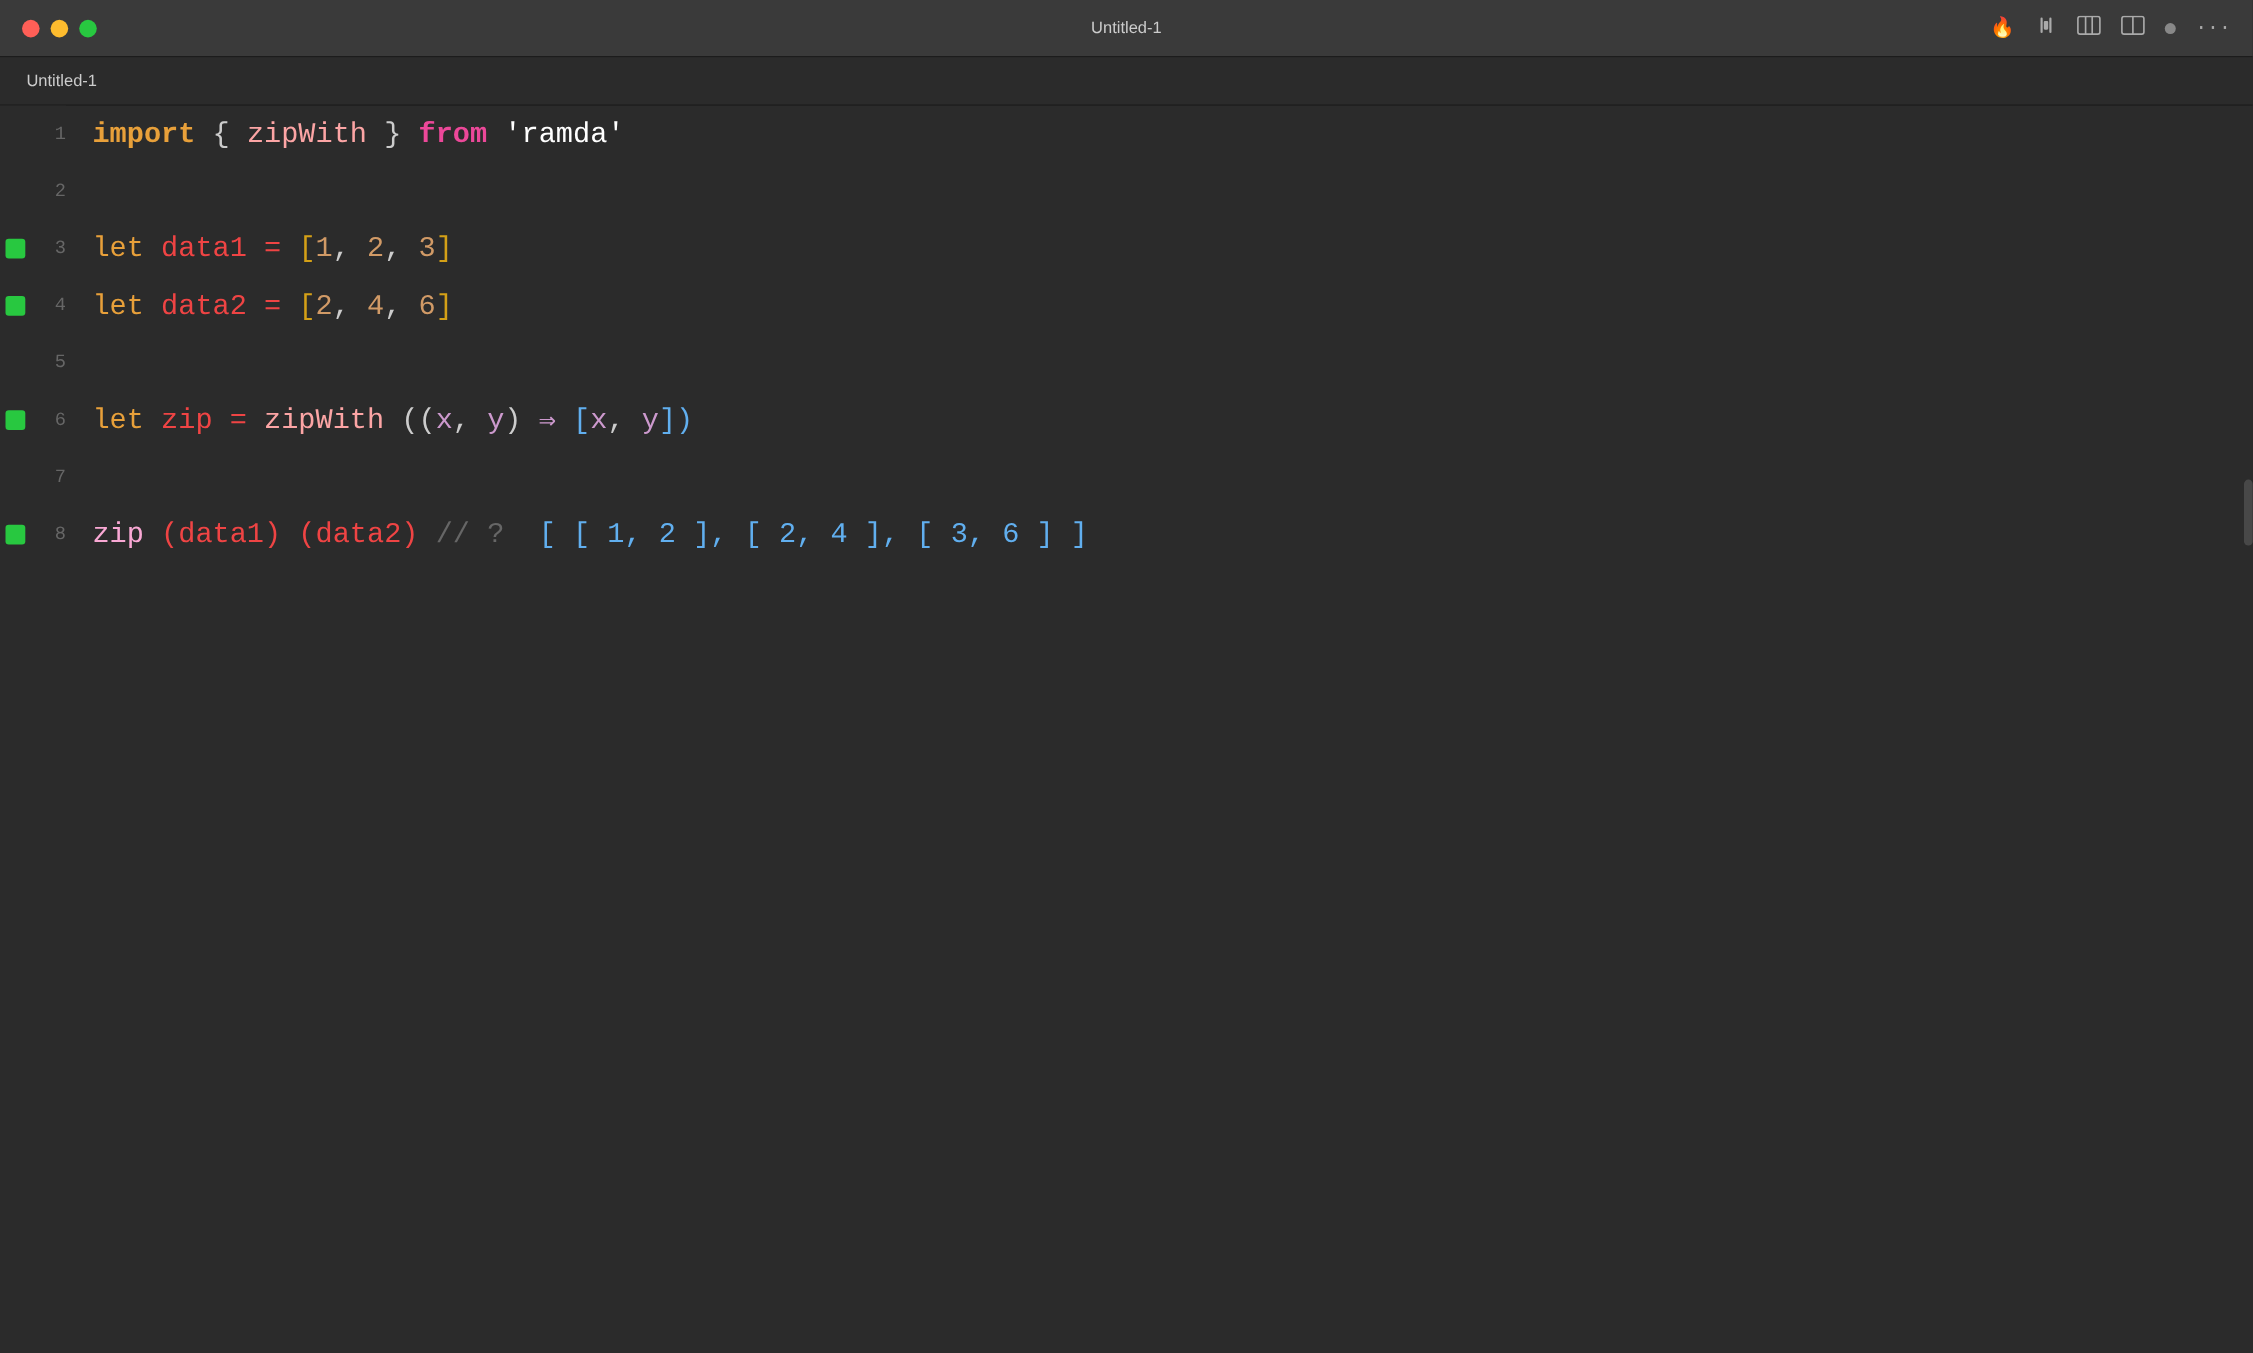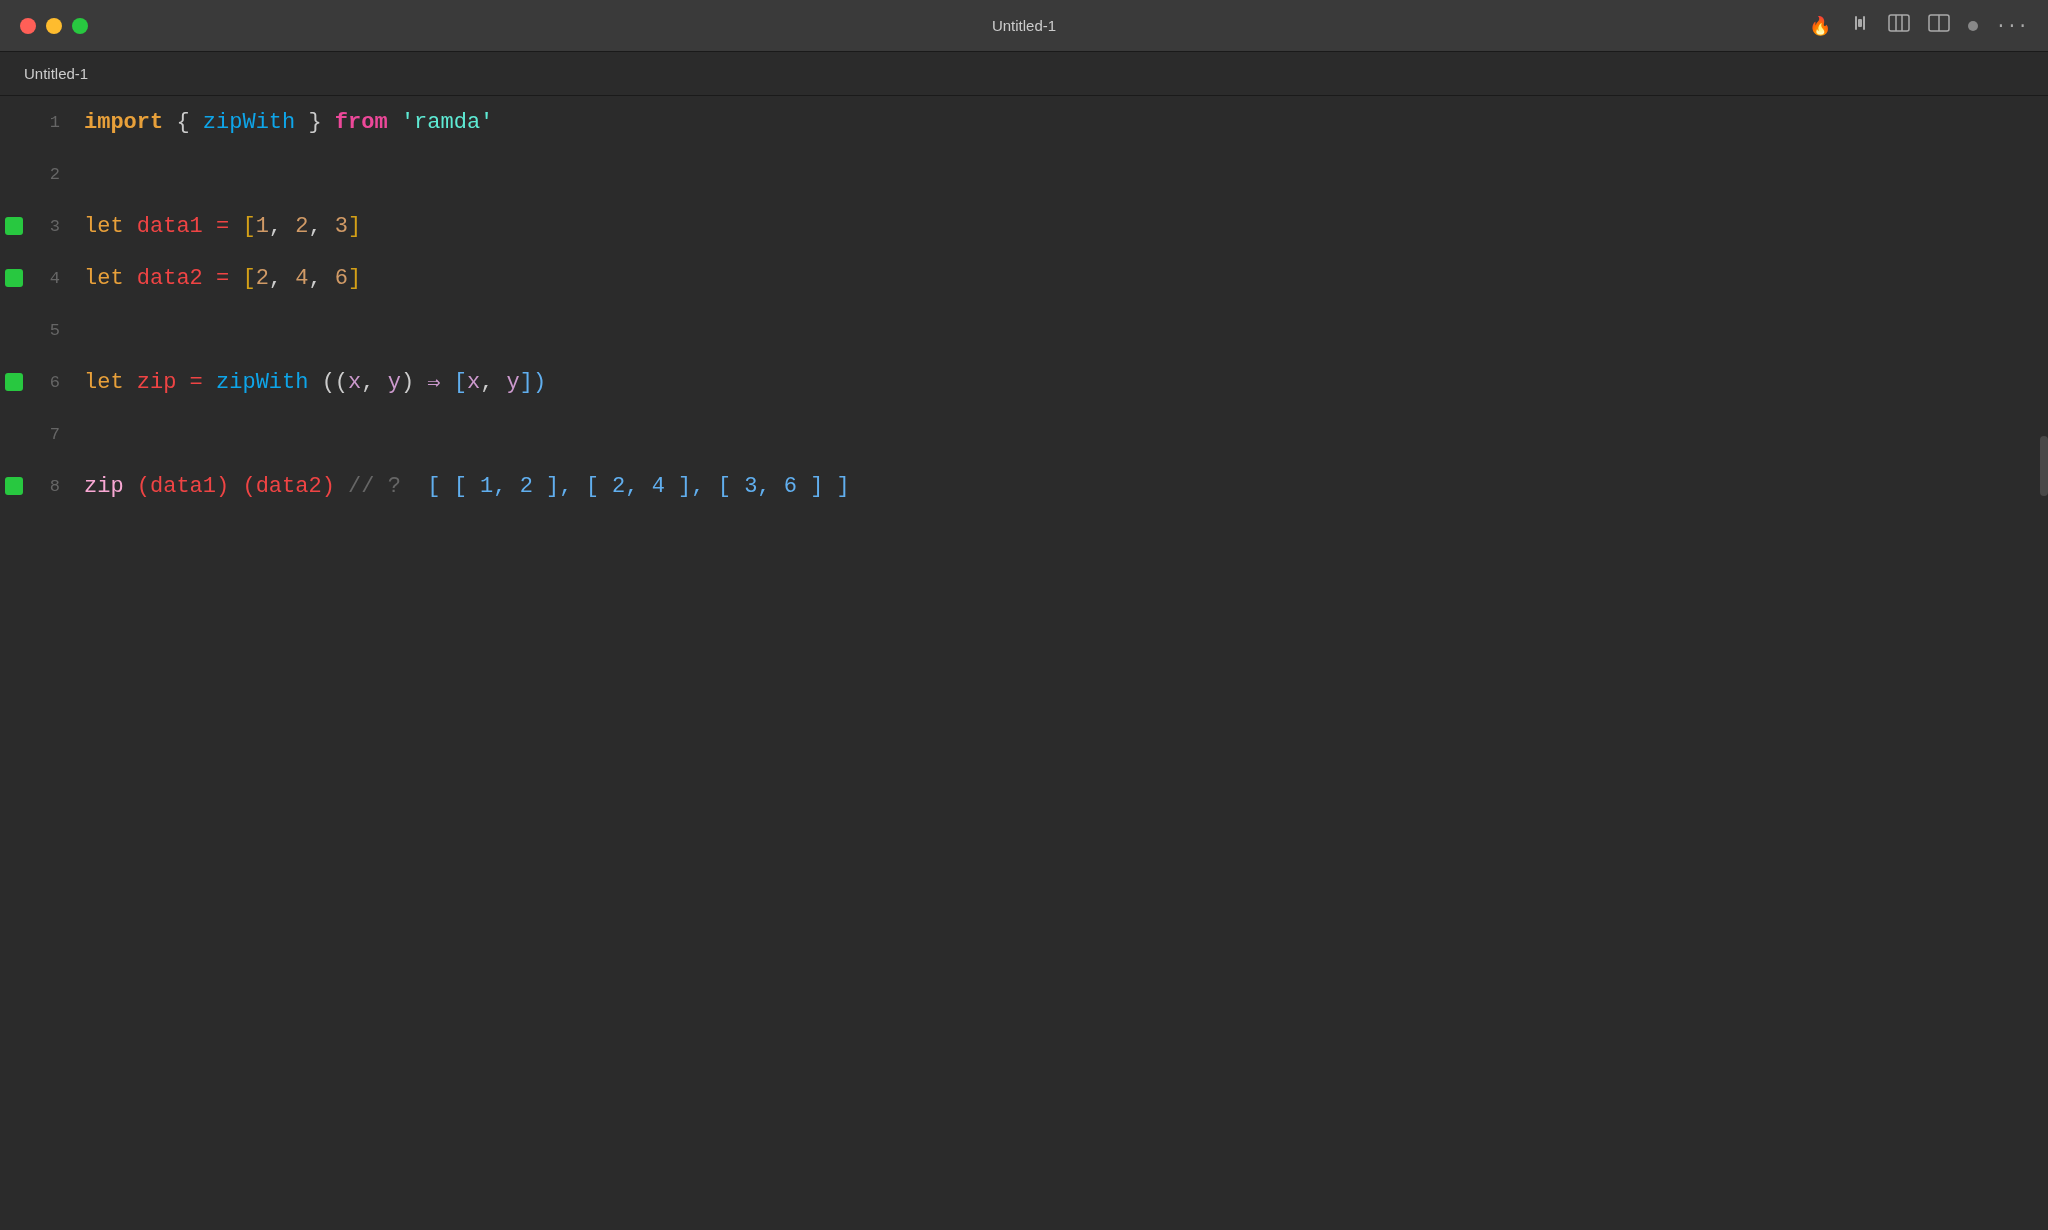--- a/index.html
+++ b/index.html
@@ -137,31 +137,31 @@
       flex: 1;
       padding-left: 24px;
       padding-top: 0;
       overflow: hidden;
     }
 
     .code-line {
       height: 52px;
       display: flex;
       align-items: center;
-      font-size: 22px;
+      font-size: 26px;
       font-family: 'Menlo', 'Monaco', 'Courier New', monospace;
       white-space: pre;
     }
 
     
     .kw-import   { color: #e8a03a; font-weight: bold; }
     .kw-let      { color: #e8a03a; font-weight: normal; }
     .kw-from     { color: #ec4899; font-weight: bold; }
-    .fn-name     { color: #0ea5e9; }
-    .str         { color: #5eead4; }
+    .fn-name     { color: #fca5a5; }
+    .str         { color: #ffffff; }
     .punct       { color: #cccccc; }
     .ident       { color: #ef4444; }
     .num         { color: #d19a66; }
     .arrow       { color: #cc99cd; }
     .bracket     { color: #d4a017; }
     .sq-bracket  { color: #61afef; }
     .comment     { color: #666666; }
     .result-val  { color: #61afef; }
     .var-xy      { color: #cc99cd; }
     .zip-fn      { color: #f9a8d4; }

